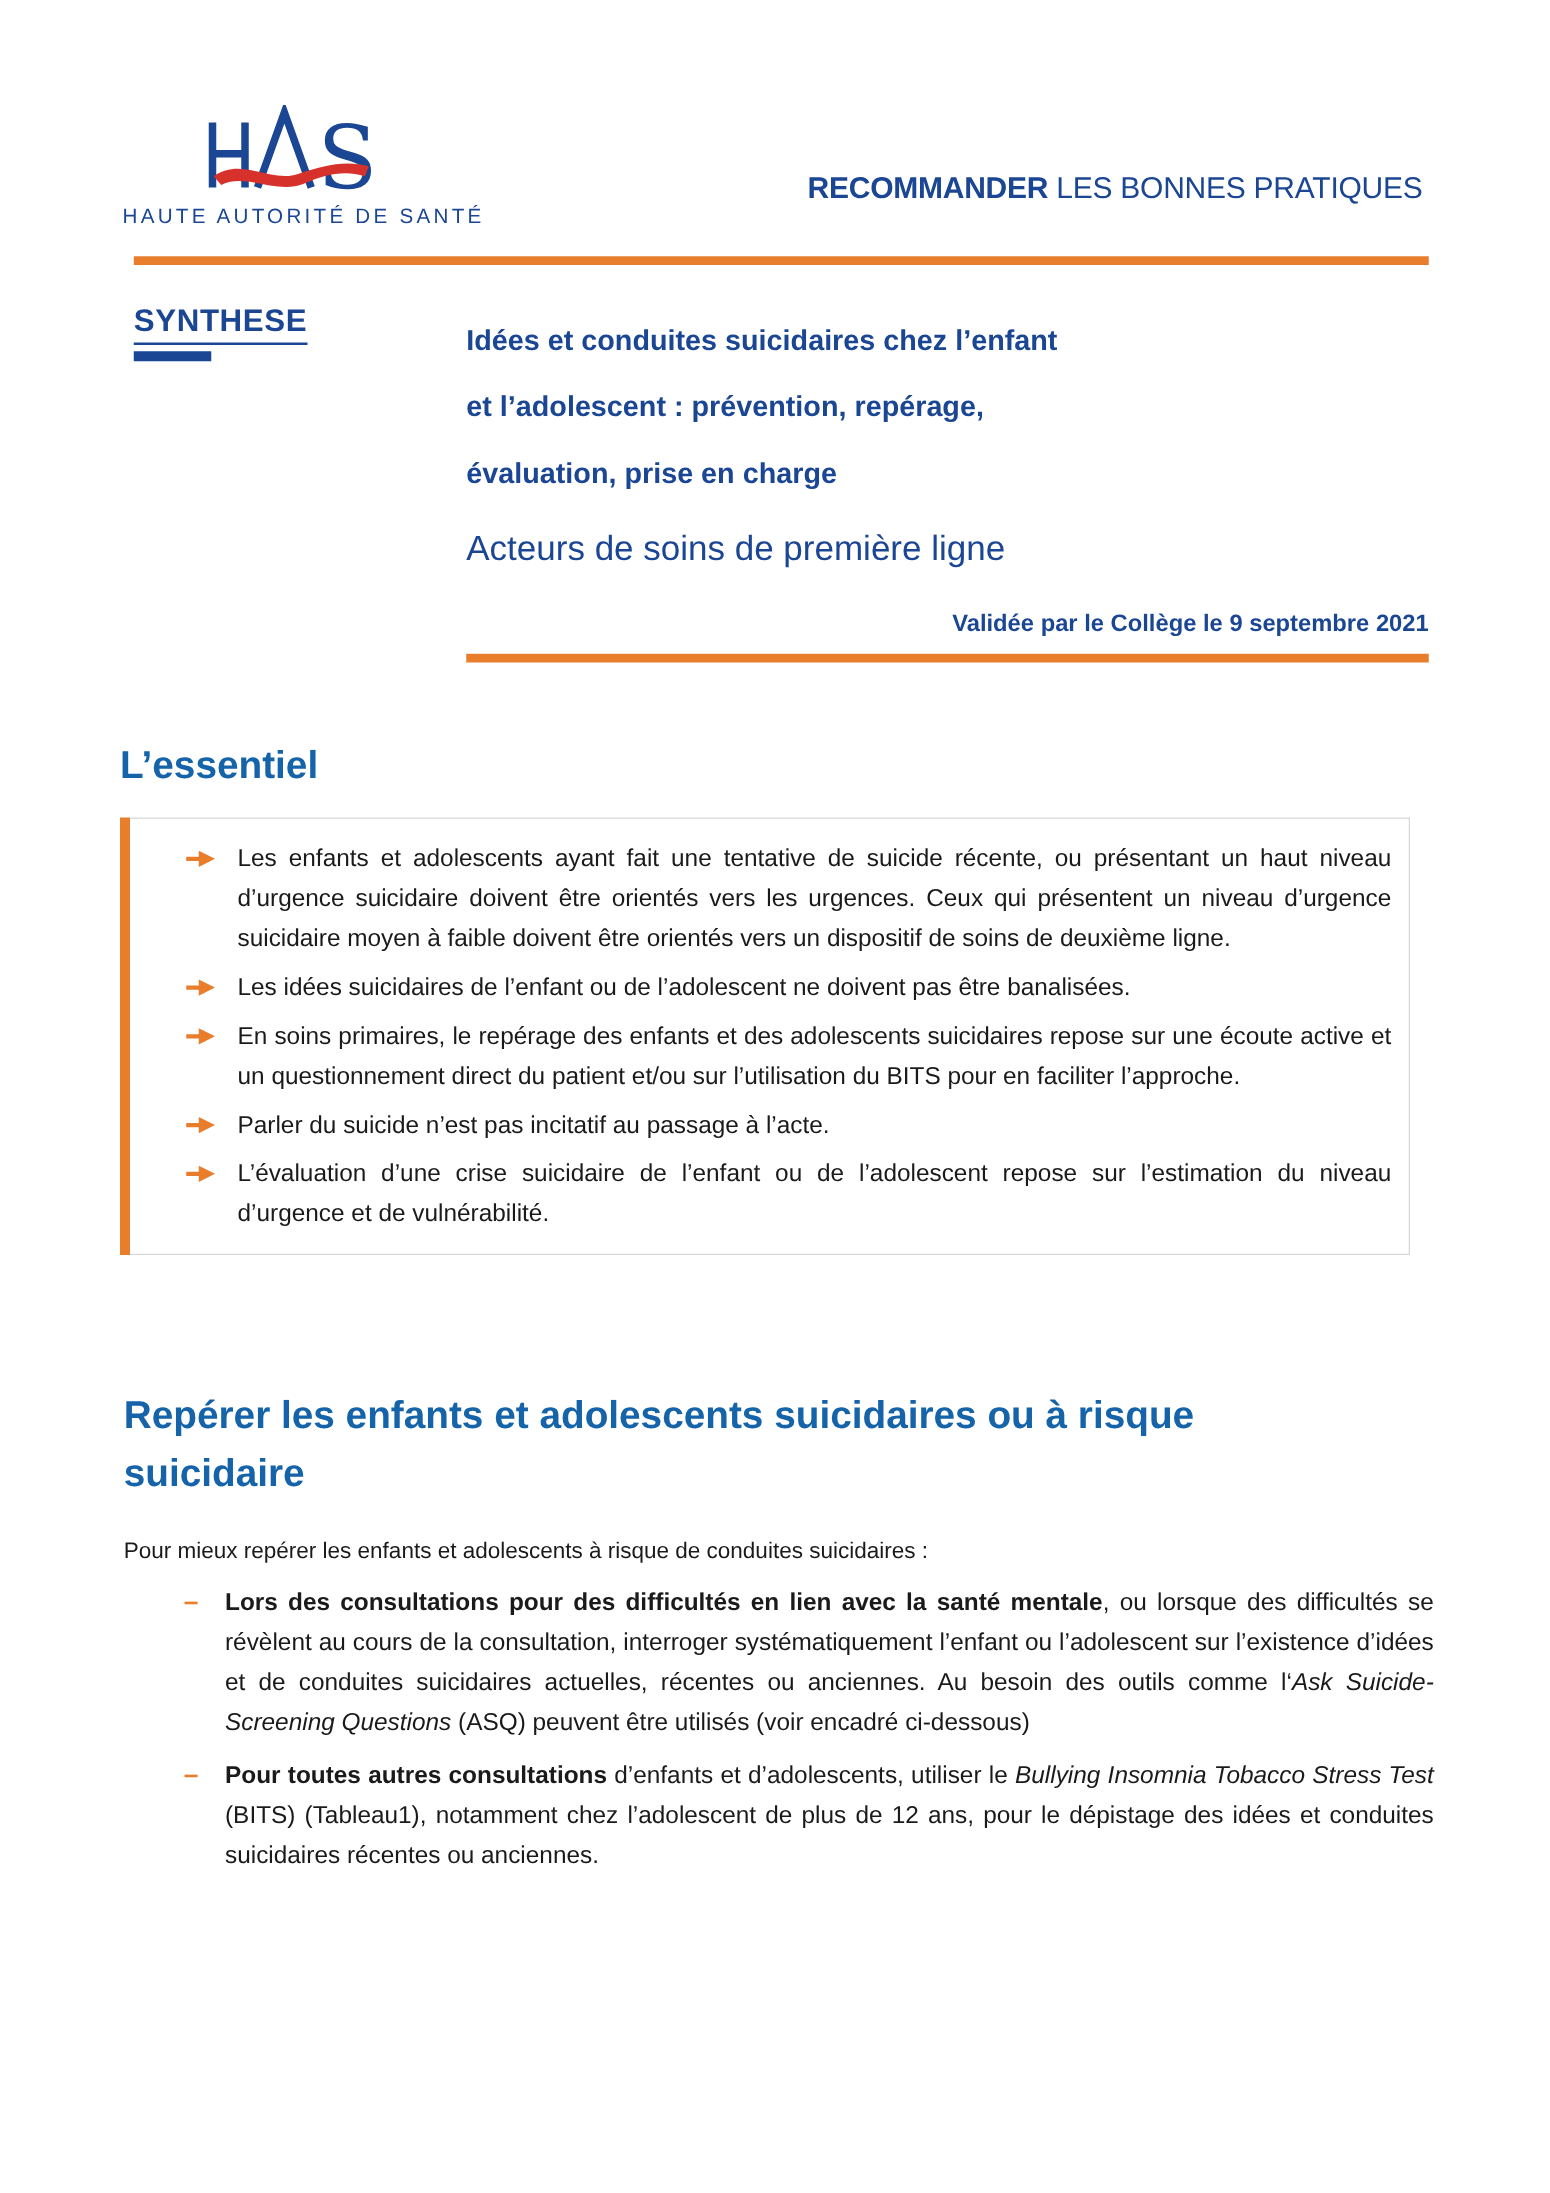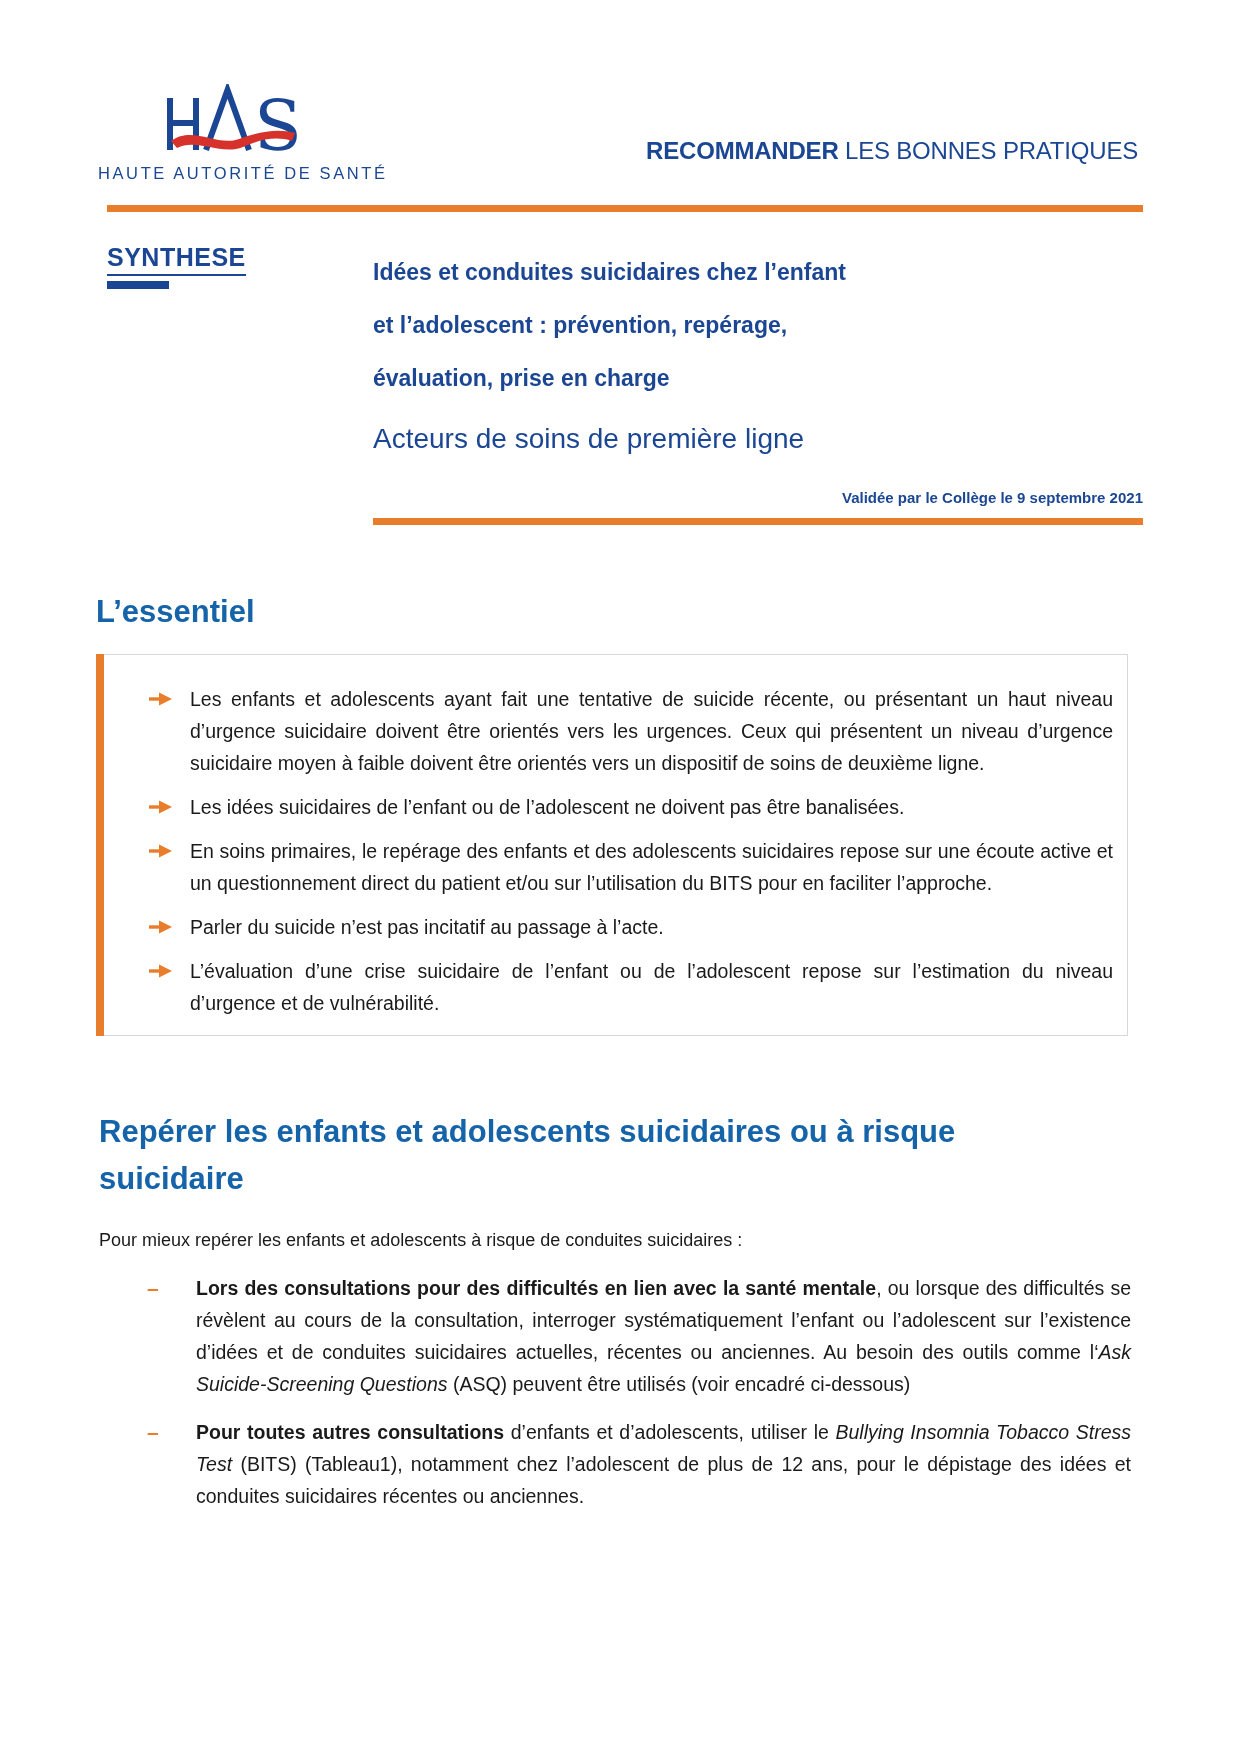--- a/index.html
+++ b/index.html
@@ -23,46 +23,46 @@
   .synthese{position:absolute;left:107px;top:243px;color:#1b4693;}
   .synthese-word{
     display:inline-block;font-size:25px;font-weight:bold;letter-spacing:0.5px;
     border-bottom:2px solid #1b4693;padding-bottom:2px;
   }
   .synthese-bar{width:62px;height:8px;background:#1b4693;margin-top:5px;}
   .masthead{position:absolute;left:373px;top:246px;width:770px;}
   .doc-title{color:#1b4693;font-size:23px;font-weight:bold;line-height:53px;}
   .doc-title div{white-space:nowrap;}
   .doc-subtitle{color:#1b4693;font-size:28px;margin-top:18px;white-space:nowrap;}
-  .validation{color:#1b4693;font-size:15px;font-weight:bold;text-align:right;margin-top:34px;}
+  .validation{color:#1b4693;font-size:19px;font-weight:bold;text-align:right;margin-top:34px;}
   .rule-2{height:7px;background:#e87d2c;margin-top:12px;}
   
   .h-essentiel{position:absolute;left:96px;top:594px;color:#1563a8;font-size:31px;font-weight:bold;}
   .ess-box{
     position:absolute;left:96px;top:654px;width:1032px;box-sizing:border-box;
     border-left:8px solid #e87d2c;
   }
   .ess-inner{
     border-top:1px solid #d8d8d8;border-right:1px solid #d8d8d8;border-bottom:1px solid #d8d8d8;
     padding:16px 14px 16px 44px;background:#ffffff;
   }
-  .ess-item{display:flex;align-items:flex-start;margin:12px 0 7px 0;}
+  .ess-item{display:flex;align-items:flex-start;margin:0 0 7px 0;}
   .ess-item:last-child{margin-bottom:0;}
   .ess-item .arr{flex:0 0 42px;padding-top:8px;}
   .ess-item p{margin:0;font-size:19.5px;line-height:32px;text-align:justify;}
   
   .section2{position:absolute;left:99px;top:1108px;width:1048px;}
   .h-section{color:#1563a8;font-size:31px;font-weight:bold;line-height:47px;}
   .h-section div{white-space:nowrap;}
   .intro{margin:22px 0 0 0;font-size:18px;line-height:32px;}
   .dash-item{position:relative;margin-top:10px;padding-left:81px;}
   .dash-item .dash{
     position:absolute;left:48px;top:0;color:#e87d2c;font-weight:bold;font-size:21px;line-height:32px;
   }
-  .dash-item p{margin:16px;font-size:19.5px;line-height:32px;text-align:justify;}
+  .dash-item p{margin:0;font-size:19.5px;line-height:32px;text-align:justify;}
   .dash-item p .lead{font-weight:bold;}
   .dash-item p .it{font-style:italic;}
   .follow-up{
     margin:10px 0 0 81px;width:967px;font-size:19.5px;line-height:32px;
     text-align:justify;text-align-last:justify;
   }
 </style>
 </head>
 <body>
 

